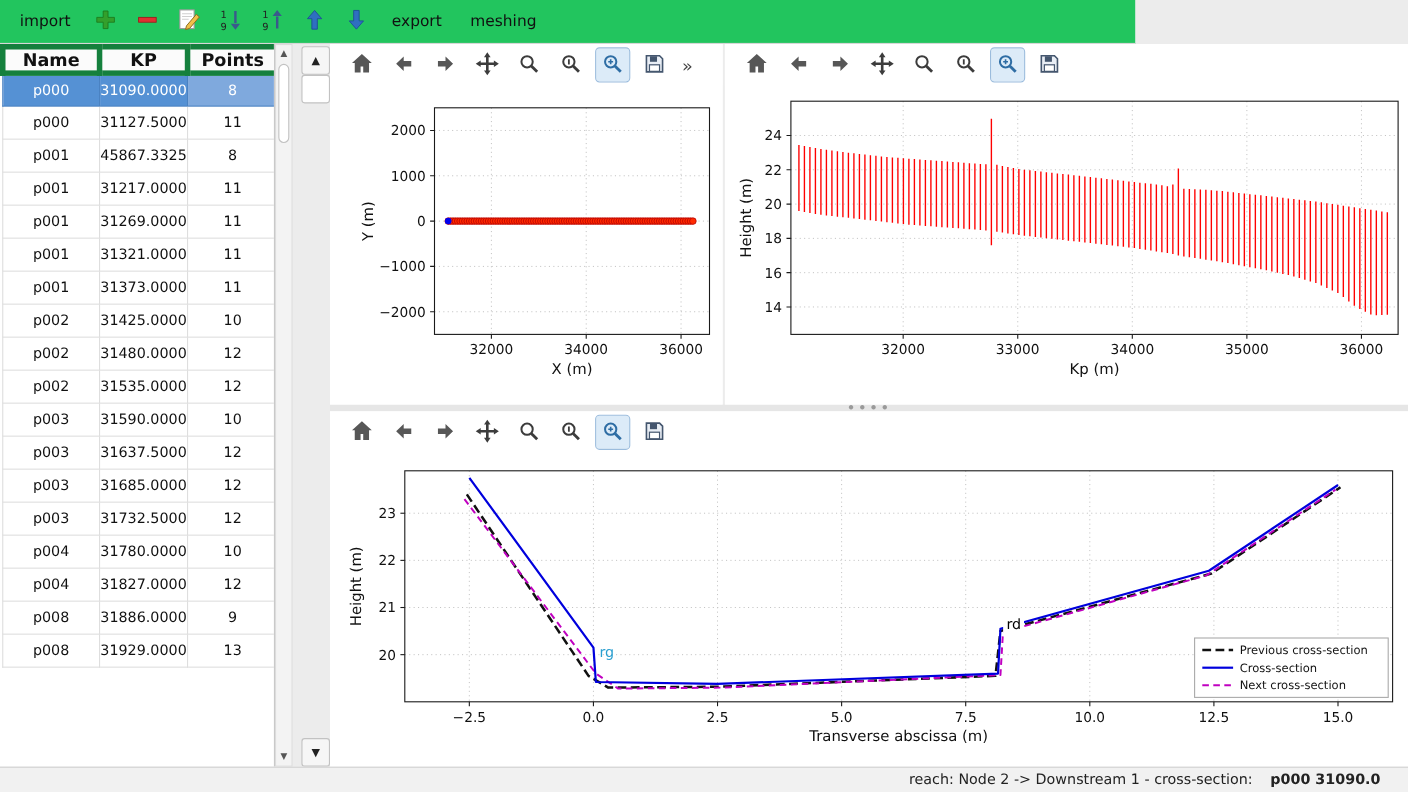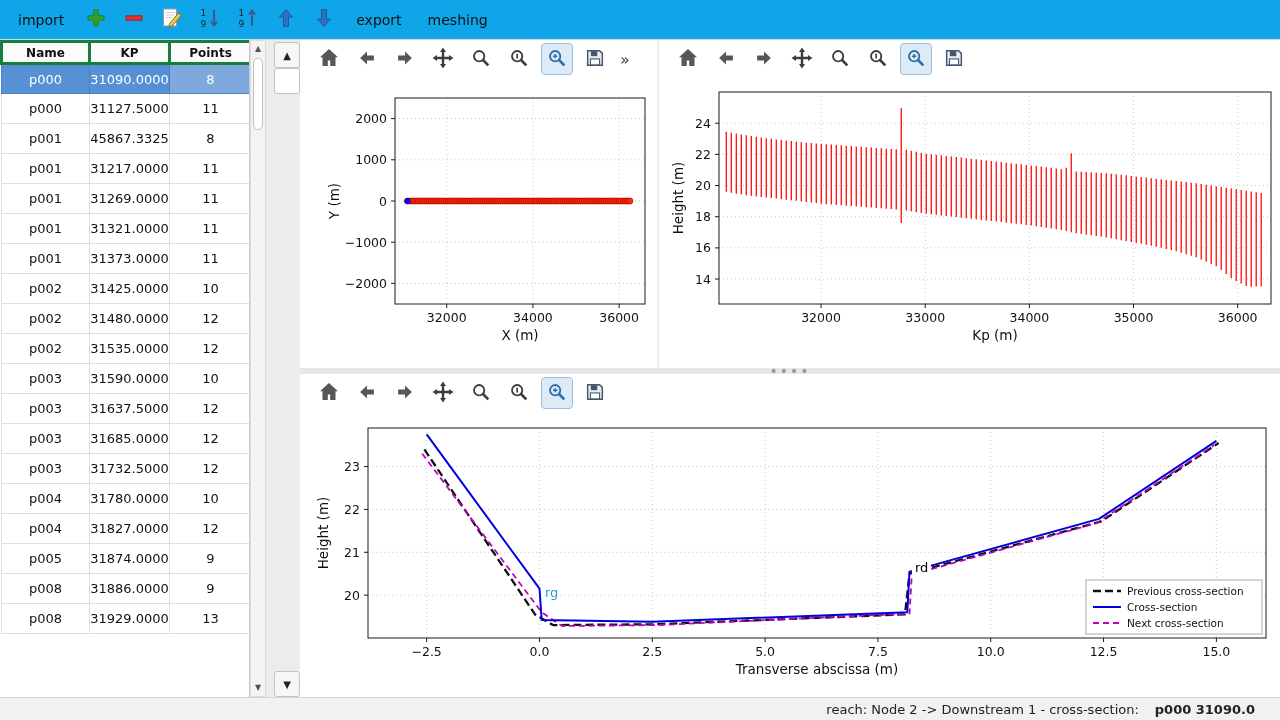--- a/index.html
+++ b/index.html
@@ -1,30 +1,30 @@
 <!DOCTYPE html>
 <html><head>
 <meta charset="utf-8">
 <style>
   *{box-sizing:border-box;margin:0;padding:0}
   html,body{width:1280px;height:720px;overflow:hidden}
   body{font-family:"DejaVu Sans",sans-serif;background:#ececec;position:relative;font-size:13px;color:#111}
 
   
-  .topbar{position:absolute;left:0;top:0;width:1280px;height:40px;background:#0ea5e9;
+  .topbar{position:absolute;left:0;top:0;width:1032px;height:40px;background:#22c55e;
           border-bottom:1px solid #d7d7d7;display:flex;align-items:center;gap:10px;padding:0 10px}
   .txt-btn{font-family:inherit;font-size:14px;color:#111;background:transparent;border:none;padding:4px 8px;cursor:default}
   .icon-btn{width:28px;height:28px;display:flex;align-items:center;justify-content:center;background:transparent;border:none}
 
   
   .left-table{position:absolute;left:0;top:40px;width:250px;height:657px;background:#fff;
               border-right:1px solid #c9c9c9;overflow:hidden}
   table{border-collapse:collapse;width:250px;table-layout:fixed;font-size:13px}
   col.c-name{width:88px} col.c-kp{width:80px} col.c-pts{width:82px}
-  th{font-weight:bold;height:22px;background:#fbfbfb;border:3px solid #15803d;font-size:12px}
+  th{font-weight:bold;height:22px;background:#fbfbfb;border:5px solid #15803d;font-size:16px}
   td{height:30px;text-align:center;border:1px solid #dedede;color:#111;overflow:hidden;white-space:nowrap}
   tr.selected td{background:#5591d4;color:#fff;border-color:#4a82c2}
   tr.selected td:last-child{background:#7fa9dd}
 
   
   .vscroll1{position:absolute;left:250px;top:40px;width:16px;height:657px;background:#f3f3f3;border:1px solid #dcdcdc}
   .vscroll1 .arr{position:absolute;left:0;width:14px;height:14px;font-size:8px;color:#555;text-align:center;line-height:14px}
   .vscroll1 .thumb{position:absolute;left:2px;top:17px;width:10px;height:72px;background:#fff;border:1px solid #c2c2c2;border-radius:5px}
   .vscroll2 .btn{position:absolute;left:274px;width:26px;height:26px;background:#f6f6f6;border:1px solid #c2c2c2;border-radius:3px;
                  display:flex;align-items:center;justify-content:center;font-size:10px;color:#222}
@@ -183,25 +183,20 @@
         </tr>
         <tr>
           <td>p004</td>
           <td>31780.0000</td>
           <td>10</td>
         </tr>
         <tr>
           <td>p004</td>
           <td>31827.0000</td>
           <td>12</td>
-        </tr>
-        <tr>
-          <td>p005</td>
-          <td>31874.0000</td>
-          <td>9</td>
         </tr>
         <tr>
           <td>p008</td>
           <td>31886.0000</td>
           <td>9</td>
         </tr>
         <tr>
           <td>p008</td>
           <td>31929.0000</td>
           <td>13</td>

